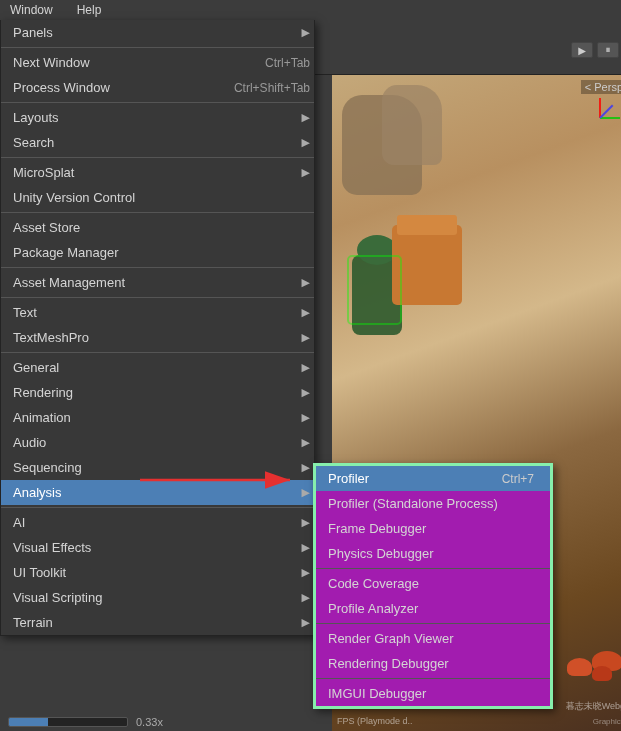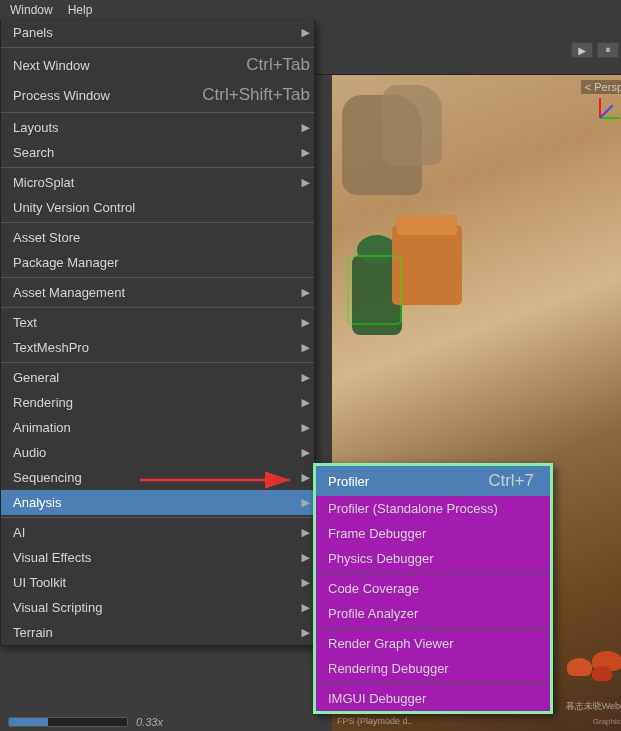--- a/index.html
+++ b/index.html
@@ -25,21 +25,21 @@
     
     .menu-bar {
       position: absolute;
       top: 0; left: 0;
       width: 321px;
       height: 20px;
       background: #3c3c3c;
       display: flex;
       align-items: center;
       padding: 0 4px;
-      gap: 3px;
+      gap: 12px;
     }
 
     .menu-bar-item {
       color: #d4d4d4;
       font-size: 12px;
       padding: 2px 6px;
       cursor: pointer;
       white-space: nowrap;
     }
 
@@ -96,21 +96,21 @@
       min-height: 24px;
     }
 
     .menu-item.highlighted {
       background: #4c7fb5;
       color: white;
     }
 
     .menu-item .shortcut {
       color: #999;
-      font-size: 17px;
+      font-size: 12px;
       margin-left: 20px;
     }
 
     .menu-item.highlighted .shortcut {
       color: #ccc;
     }
 
     .menu-item .arrow {
       color: #aaa;
       font-size: 11px;
@@ -163,21 +163,20 @@
 
     .progress-fill {
       height: 100%;
       width: 33%;
       background: #4c7fb5;
     }
 
     .zoom-text {
       color: #aaa;
       font-size: 11px;
-      font-style: italic;
     }
 
     
     .toolbar-right {
       position: absolute;
       top: 22px;
       right: 2px;
       display: flex;
       gap: 4px;
       align-items: center;

